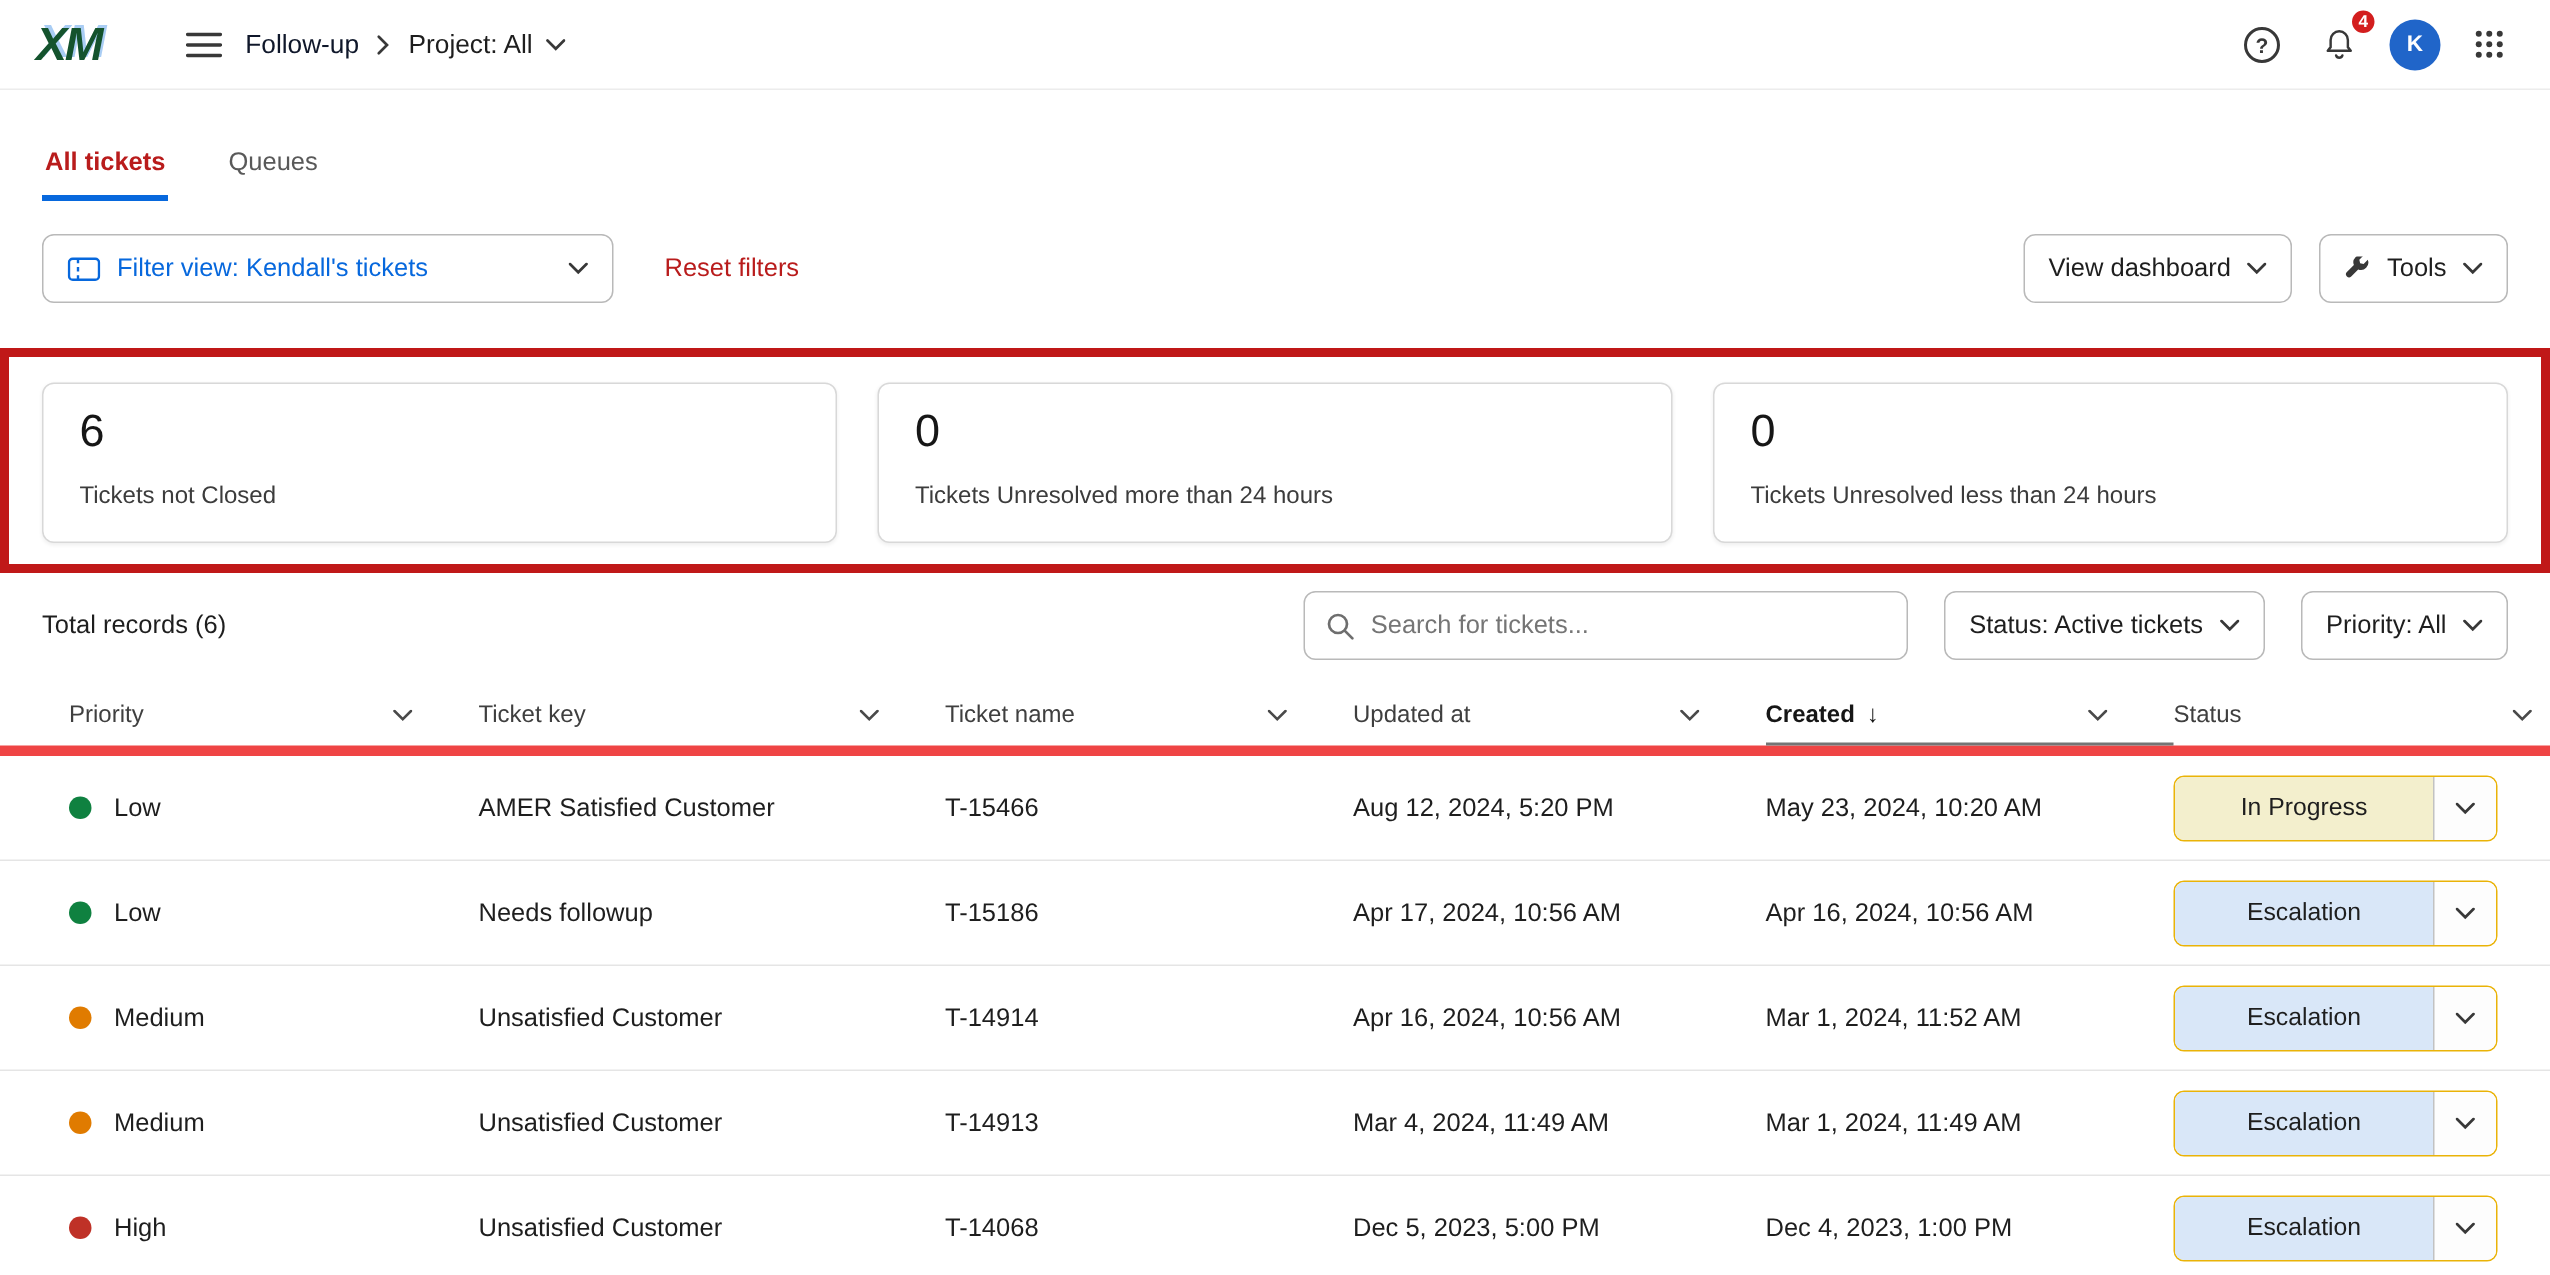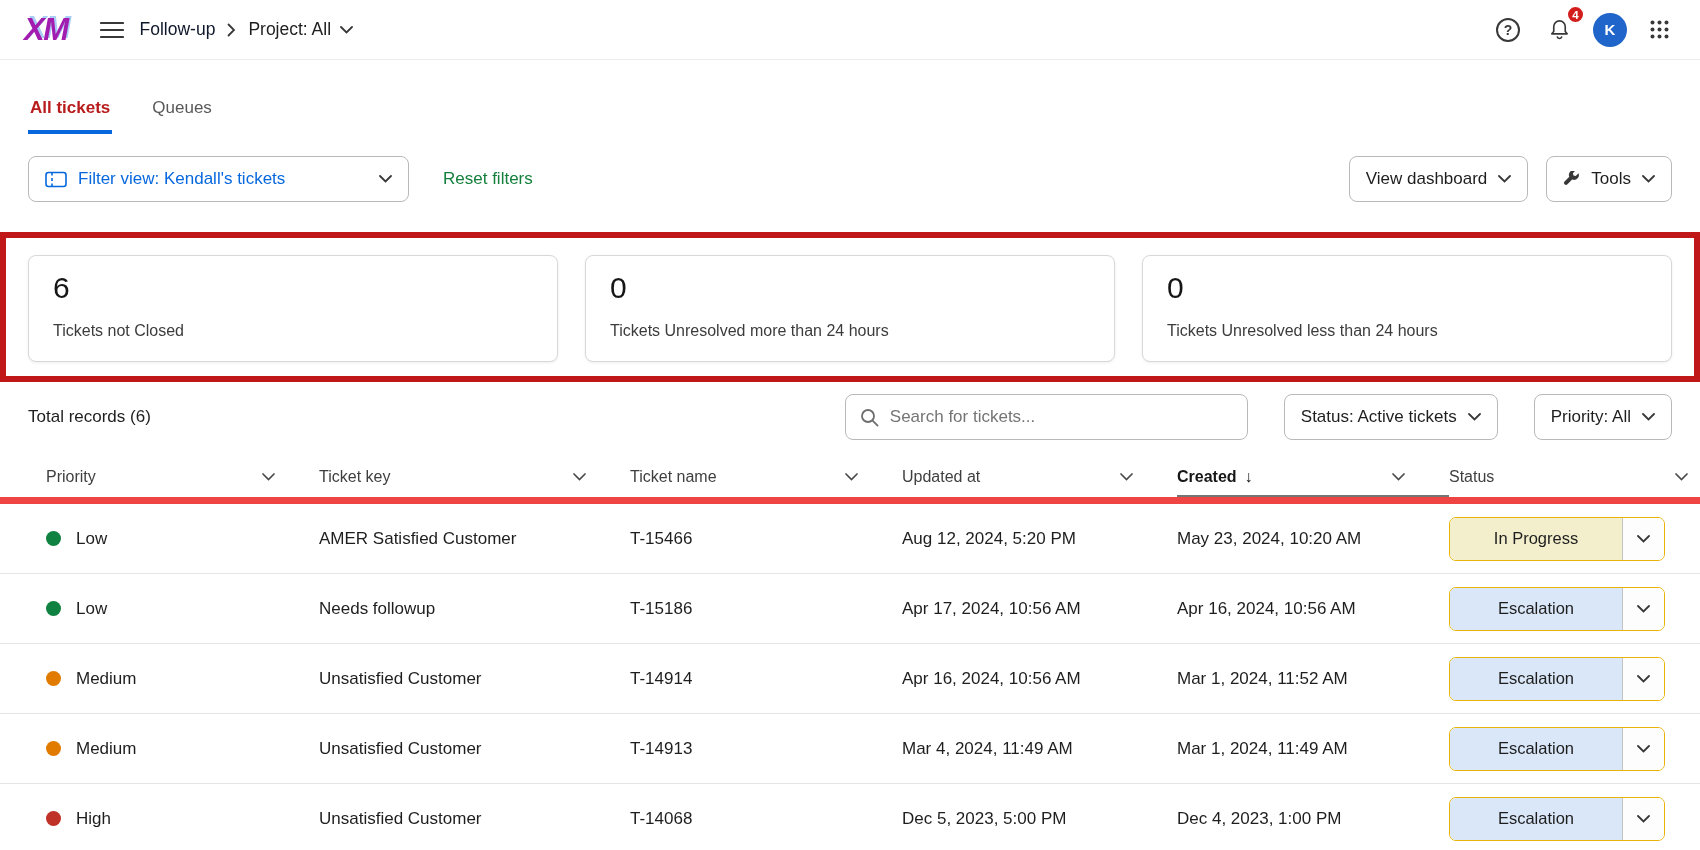--- a/index.html
+++ b/index.html
@@ -17,23 +17,23 @@
   .topbar {
     height: 60px;
     display: flex; align-items: center; justify-content: space-between;
     padding: 0 24px;
     border-bottom: 1px solid #ececec;
     background: #fff;
   }
   .topbar-left { display: flex; align-items: center; }
   .logo {
     font-size: 31px; font-weight: 900; font-style: italic;
-    color: #a21caf; letter-spacing: -1.5px;
+    color: #14532d; letter-spacing: -1.5px;
     text-shadow: 2px -2px 0 #a9cdf4;
-    margin-right: 20px; padding-right: 6px;
+    margin-right: 44px; padding-right: 6px;
     cursor: pointer;
   }
   .icon-btn {
     background: none; border: none; cursor: pointer;
     display: flex; align-items: center; justify-content: center;
     padding: 6px; border-radius: 6px;
   }
   .breadcrumb { display: flex; align-items: center; gap: 12px; font-size: 17.5px; margin-left: 10px; }
   .crumb { cursor: pointer; color: #0f172a; text-align: right; }
   .crumb-project { display: flex; align-items: center; gap: 9px; cursor: pointer; }
@@ -72,40 +72,40 @@
   .toolbar { display: flex; align-items: center; padding: 0 28px; margin-top: 22px; }
   .btn {
     display: flex; align-items: center; gap: 11px;
     height: 46px; border: 1px solid #b9b9b9; border-radius: 8px;
     background: #fff; font-size: 17px; color: #1e1e1e;
     padding: 0 16px; cursor: pointer;
   }
   .filter-view-btn { color: #0768dd; width: 381px; justify-content: flex-start; }
   .filter-view-btn .chev-slot { margin-left: auto; display: flex; }
   .link {
-    color: #15803d; font-size: 17px; margin-left: 34px;
+    color: #b91c1c; font-size: 17px; margin-left: 34px;
     background: none; border: none; cursor: pointer; padding: 0;
   }
   .toolbar-right { margin-left: auto; display: flex; gap: 18px; }
 
   
   .stats-box { margin-top: 30px; border: 6px solid #c01818; padding: 17px 22px 14px; }
   .cards { display: flex; gap: 27px; }
   .card {
     flex: 1; border: 1px solid #d8d8d8; border-radius: 8px;
     padding: 15px 24px 0; height: 107px;
     box-shadow: 0 1px 3px rgba(0,0,0,.07); background: #fff;
   }
   .card-value { font-size: 30px; color: #161616; }
   .card-label { font-size: 16px; color: #3c3c3c; margin-top: 17px; white-space: nowrap; overflow: hidden; }
 
   
   .records-bar { display: flex; align-items: center; padding: 0 28px; margin-top: 12px; }
   .total { font-size: 17px; color: #1e1e1e; }
-  .records-right { margin-left: auto; display: flex; gap: 36px; align-items: center; }
+  .records-right { margin-left: auto; display: flex; gap: 24px; align-items: center; }
   .search {
     display: flex; align-items: center; width: 403px; height: 46px;
     border: 1px solid #b9b9b9; border-radius: 8px; padding: 0 14px; gap: 11px; background: #fff;
   }
   .search input { border: none; outline: none; font-size: 17px; flex: 1; color: #1e1e1e; background: transparent; }
   .search input::placeholder { color: #757575; }
 
   
   .table { margin-top: 16px; }
   .thead, .trow {

